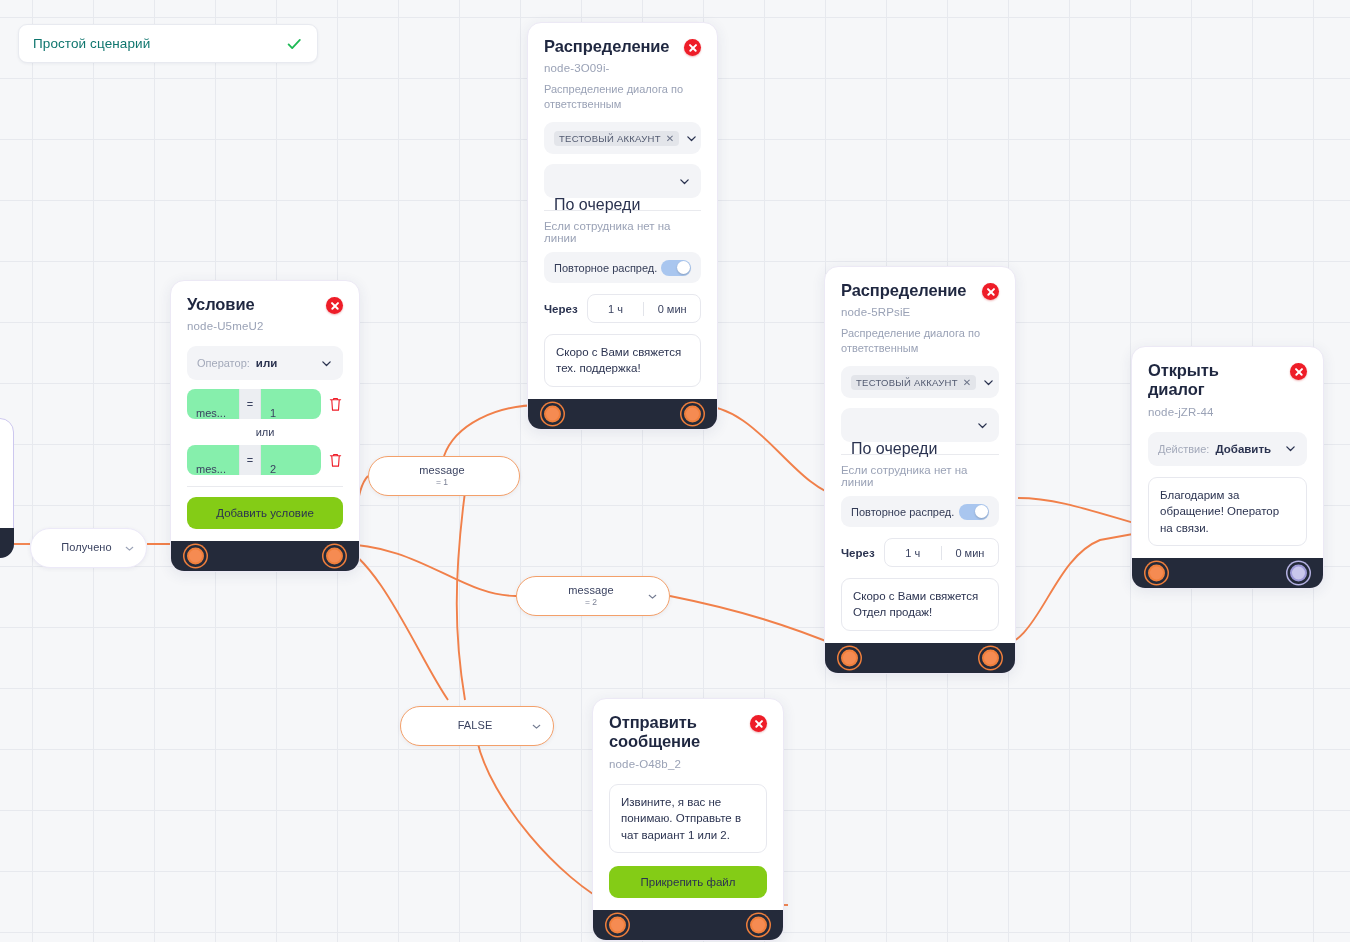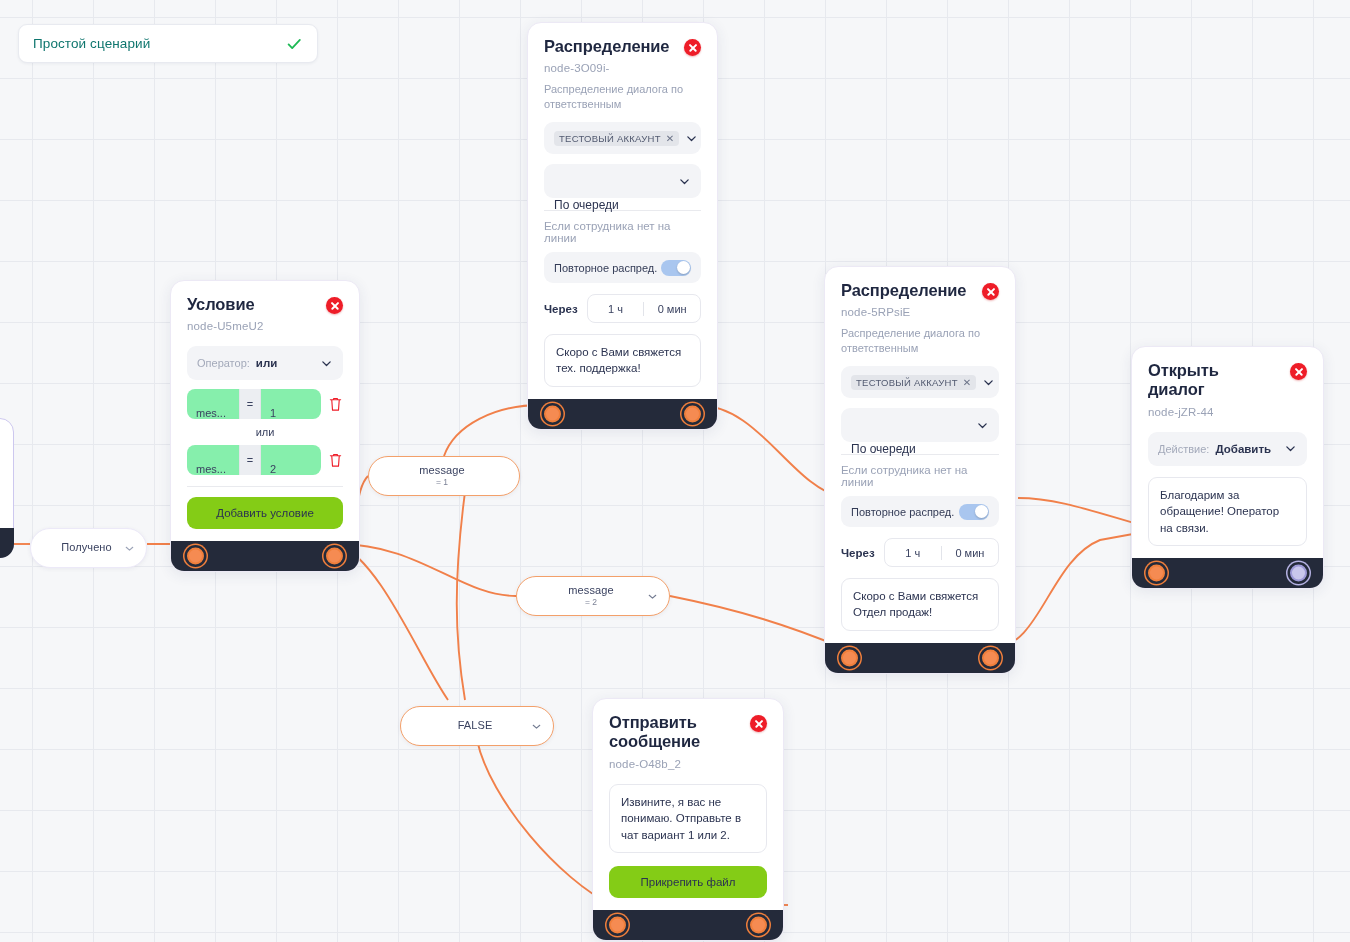--- a/index.html
+++ b/index.html
@@ -73,21 +73,21 @@
   }
   .field.tall { height: 34px; }
   .chip {
     background: #e3e5ea; border-radius: 4px; padding: 2px 5px;
     font-size: 9.5px; color: #525a70; letter-spacing: .25px;
     display: flex; align-items: center; gap: 5px; white-space: nowrap;
   }
   .chip-x { font-size: 10px; color: #6a7287; cursor: pointer; }
   .field-label { font-size: 11px; color: #a3a9ba; }
   .field-value { font-size: 11.5px; color: #2b3350; font-weight: 600; }
-  .field-value.plain { font-weight: 400; color: #2b3350; font-size: 12px; margin-top: 48px; }
+  .field-value.plain { font-weight: 400; color: #2b3350; font-size: 16px; margin-top: 48px; }
   .chev { margin-left: auto; width: 13px; height: 13px; flex: 0 0 auto; }
 
   .divider { height: 1px; background: #e9eaee; margin: 12px 0 0 0; }
   .hint { font-size: 11.5px; color: #9aa2b6; margin-top: 9px; }
 
   .toggle-row {
     margin-top: 8px; background: #f3f4f7; border-radius: 9px; height: 31px;
     display: flex; align-items: center; padding: 0 10px;
   }
   .toggle-label { font-size: 11px; color: #333b56; }

